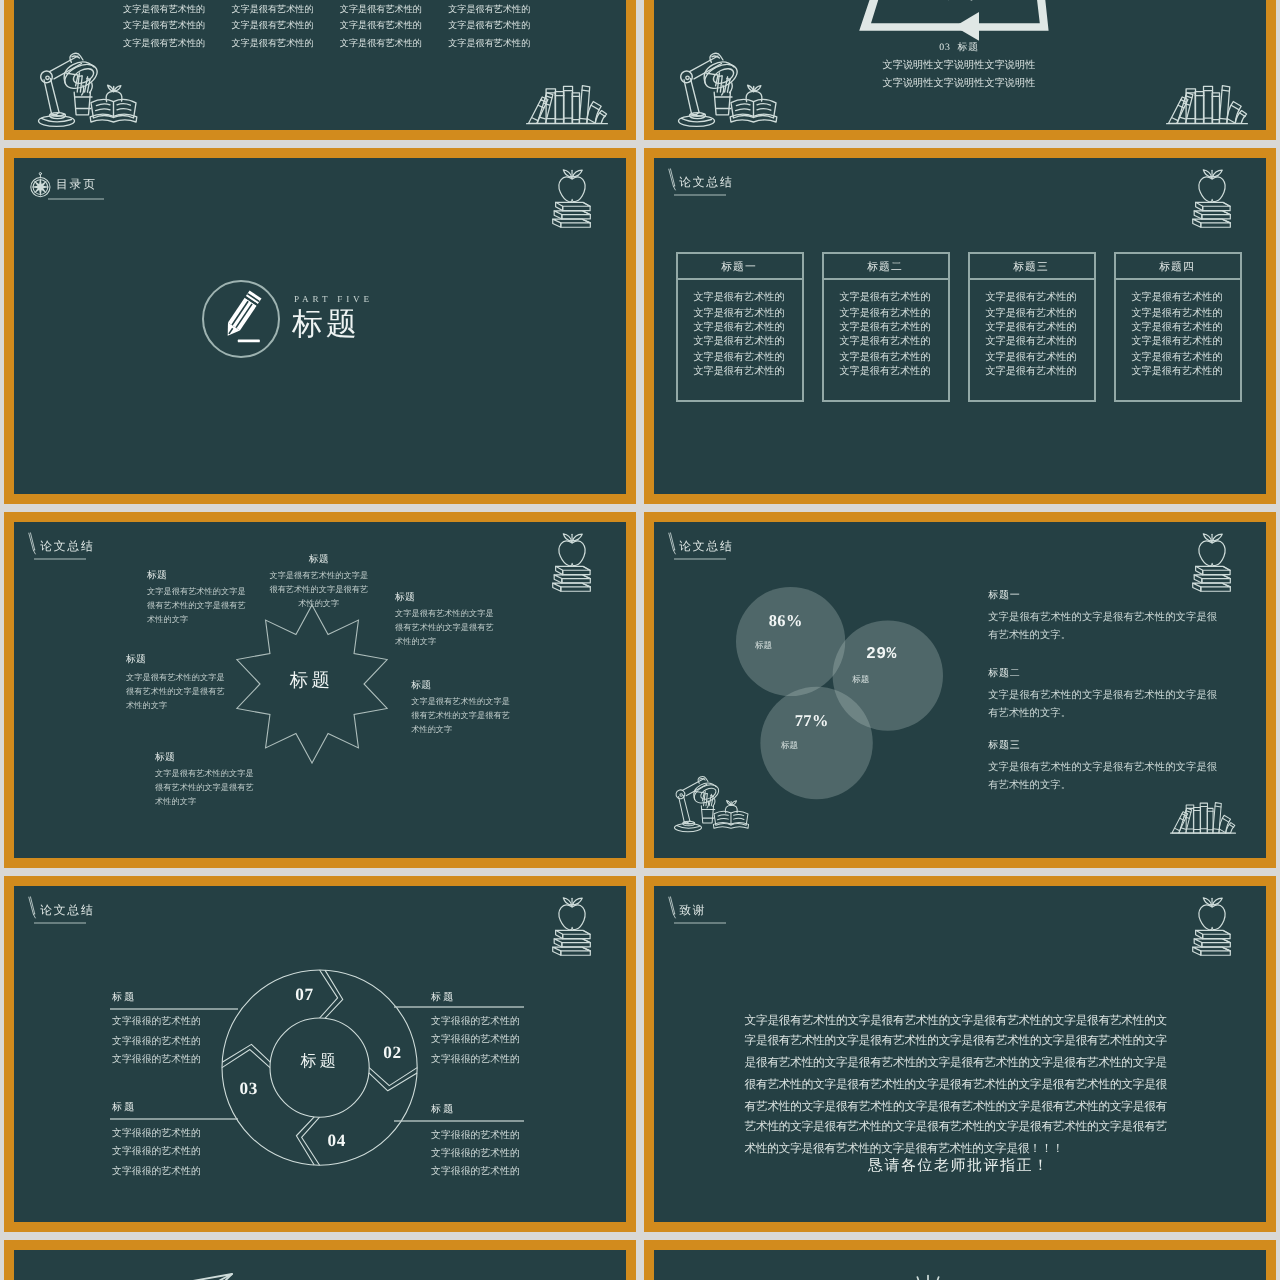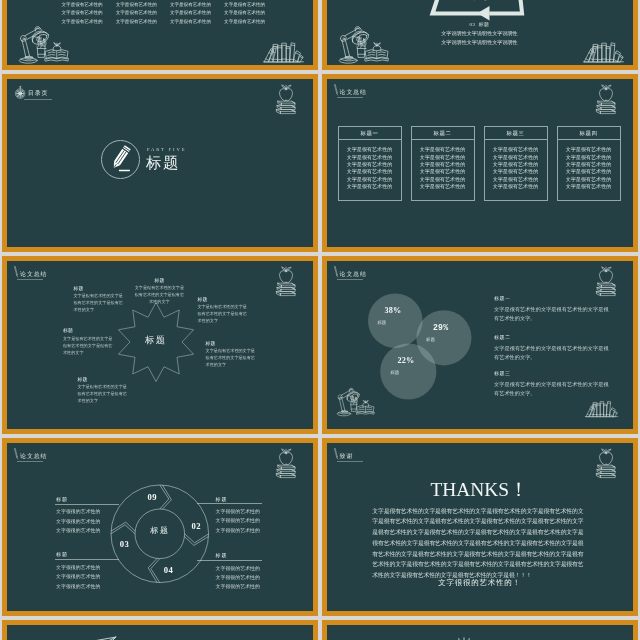--- a/index.html
+++ b/index.html
@@ -560,25 +560,25 @@
           <div class="t">论文总结</div>
           <div class="u"></div>
         </div>
  <svg style="position:absolute;left:36px;top:28px;" width="112" height="114" viewBox="0 0 112 114">
   <g fill="#c7d9d6" fill-opacity="0.26">
    <circle cx="32.3" cy="31.75" r="27.3"></circle>
    <circle cx="80.9" cy="48.8" r="27.6"></circle>
    <circle cx="45.3" cy="82.5" r="28.1"></circle>
   </g>
  </svg>
- <div class="vpct" style="left:57.9px;top:45.6px;">38%</div>
+ <div class="vpct" style="left:57.9px;top:45.6px;">86%</div>
  <div class="vlbl" style="left:51px;top:59.6px;">标题</div>
  <div class="vpct" style="left:106.5px;top:62.6px;font-family:Liberation Mono, monospace;">29%</div>
  <div class="vlbl" style="left:99.6px;top:76.6px;">标题</div>
- <div class="vpct" style="left:70.9px;top:96.3px;">22%</div>
+ <div class="vpct" style="left:70.9px;top:96.3px;">77%</div>
  <div class="vlbl" style="left:64px;top:110.3px;">标题</div>
  <div class="s6it" style="left:167.6px;top:35.1px;">
   <div class="t">标题一</div>
   <div class="b">文字是很有艺术性的文字是很有艺术性的文字是很有艺术性的文字。</div>
         </div>
         <div class="s6it" style="left:167.6px;top:74.2px;">
   <div class="t">标题二</div>
   <div class="b">文字是很有艺术性的文字是很有艺术性的文字是很有艺术性的文字。</div>
         </div>
         <div class="s6it" style="left:167.6px;top:110.3px;">
@@ -728,21 +728,21 @@
   <path d="M98.53 52.50 L83.88 61.40 L74.45 52.49"></path>
   <path d="M49.80 98.60 L40.79 84.65 L49.80 74.60"></path>
   <path d="M47.10 98.53 L38.20 83.88 L47.11 74.45"></path>
   <path d="M1.00 49.80 L14.95 40.79 L25.00 49.80"></path>
   <path d="M1.07 47.10 L15.72 38.20 L25.15 47.11"></path>
  </svg>
  <div class="dcen">标题</div>
  <div class="dnum" style="left:184.6px;top:78.8px;">02</div>
  <div class="dnum" style="left:156.8px;top:123.2px;">04</div>
  <div class="dnum" style="left:112.8px;top:96.8px;">03</div>
- <div class="dnum" style="left:140.6px;top:50.1px;">09</div>
+ <div class="dnum" style="left:140.6px;top:50.1px;">07</div>
  <div class="s7it">
   <div class="t" style="left:49.0px;top:53.8px;">标题</div>
   <div class="u" style="left:48.0px;top:60.6px;"></div>
   <div class="b" style="left:49.0px;top:64.3px;">
             <div>文字很很的艺术性的</div>
             <div>文字很很的艺术性的</div>
             <div>文字很很的艺术性的</div>
           </div>
         </div>
         <div class="s7it">
@@ -803,23 +803,22 @@
  <div class="board">
  <div class="hd chalk">
           <svg class="" style="position:absolute;left:7.0px;top:5.0px;" viewBox="0 0 10 28" width="4.10" height="11.48" fill="none" stroke="#cfdcda" stroke-width="1.0" stroke-linecap="round" stroke-linejoin="round">
  <path d="M1.0 1.4 L6.6 22.4 L9.0 26.8"></path>
  <path d="M3.0 1.0 L8.2 21.8"></path>
  <path d="M6.6 22.4 L8.2 21.8"></path>
 </svg>
           <div class="t">致谢</div>
           <div class="u"></div>
         </div>
- <div class="s8t">THANKS！</div>
  <div class="s8b">文字是很有艺术性的文字是很有艺术性的文字是很有艺术性的文字是很有艺术性的文字是很有艺术性的文字是很有艺术性的文字是很有艺术性的文字是很有艺术性的文字是很有艺术性的文字是很有艺术性的文字是很有艺术性的文字是很有艺术性的文字是很有艺术性的文字是很有艺术性的文字是很有艺术性的文字是很有艺术性的文字是很有艺术性的文字是很有艺术性的文字是很有艺术性的文字是很有艺术性的文字是很有艺术性的文字是很有艺术性的文字是很有艺术性的文字是很有艺术性的文字是很有艺术性的文字是很有艺术性的文字是很有艺术性的文字是很！！！</div>
- <div class="s8f">文字很很的艺术性的！</div>
+ <div class="s8f">恳请各位老师批评指正！</div>
  <svg class="deco" style="position:absolute;left:265px;top:4px;" viewBox="0 0 52 64" width="27.00" height="33.23" fill="none" stroke="#cfdcda" stroke-width="1.15" stroke-linecap="round" stroke-linejoin="round">
 
  <path d="M26.6 11.0 q-1.4 -6.0 -8.0 -7.4 q1.8 6.2 8.0 7.4 Z"></path>
  <path d="M27.4 10.6 q2.2 -6.2 9.4 -6.6 q-2.6 6.0 -9.4 6.6 Z"></path>
  <path d="M27.0 4.2 V12.2"></path>
 
  <path d="M27.1 12.6 q-6.6 -4.4 -10.6 0.6 q-4.0 5.0 -0.8 12.2 q3.2 7.2 8.0 8.8
           q3.4 1.0 3.4 -2.0 q0 3.0 3.8 1.8 q4.8 -1.6 7.6 -8.8 q2.8 -7.2 -1.2 -12.2
           q-4.0 -5.0 -10.2 -0.4 Z"></path>
 

